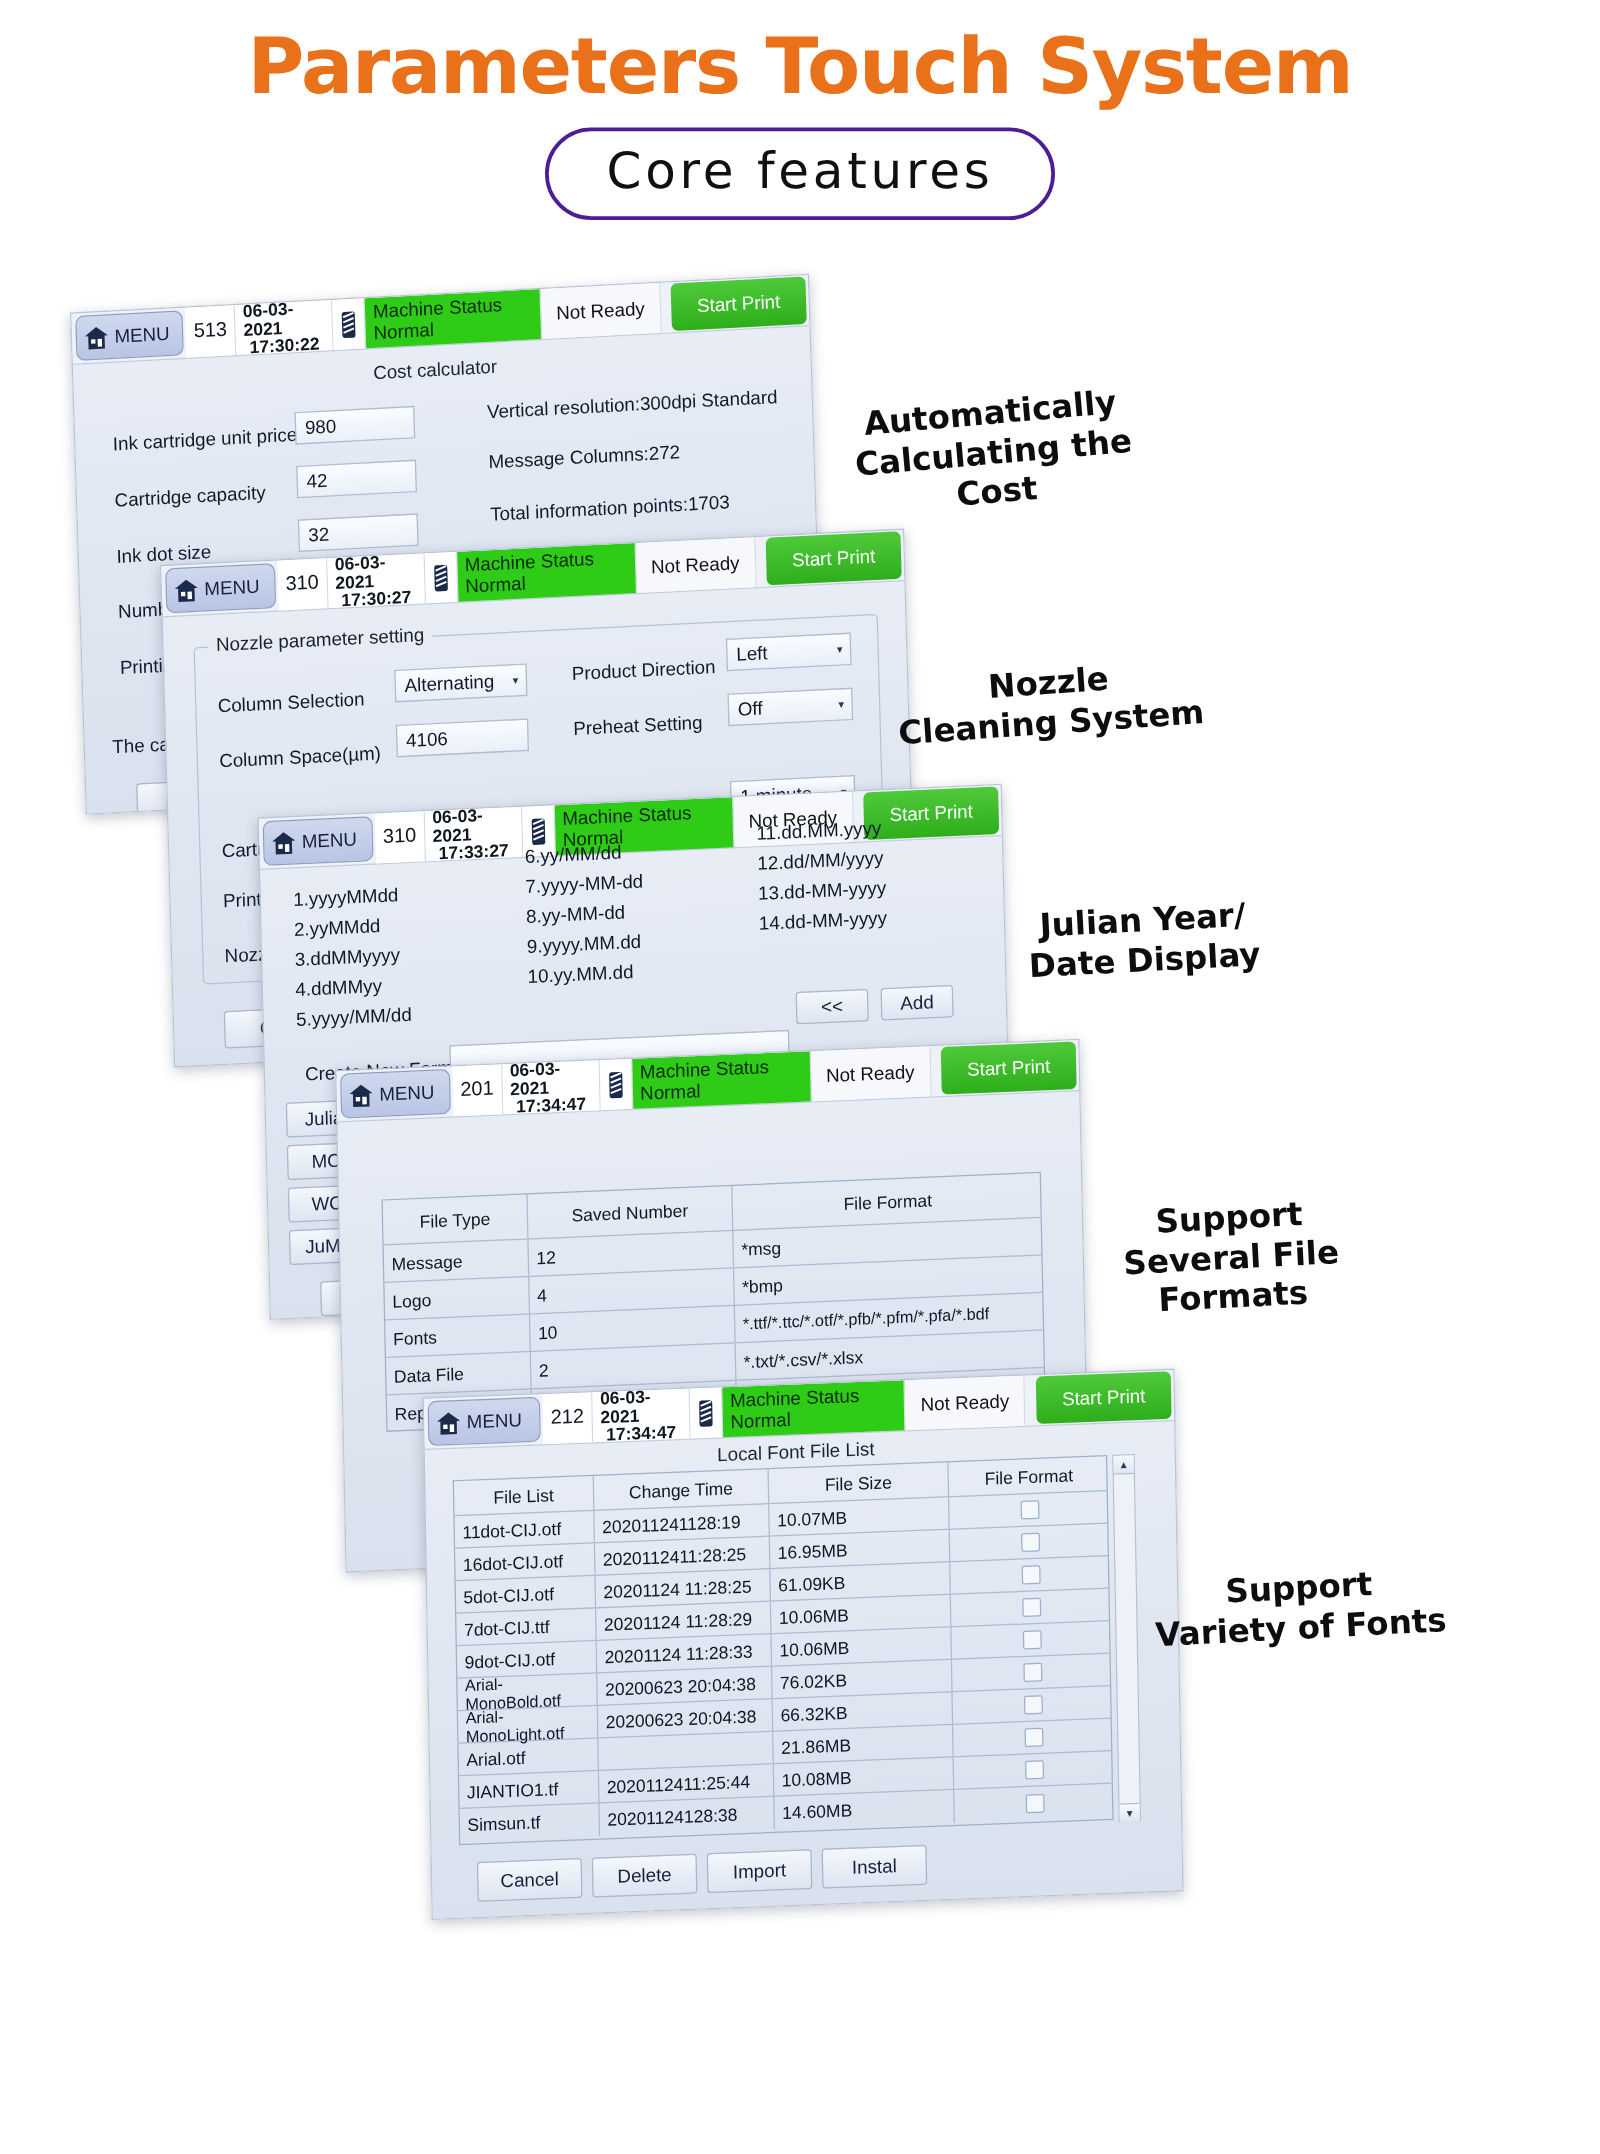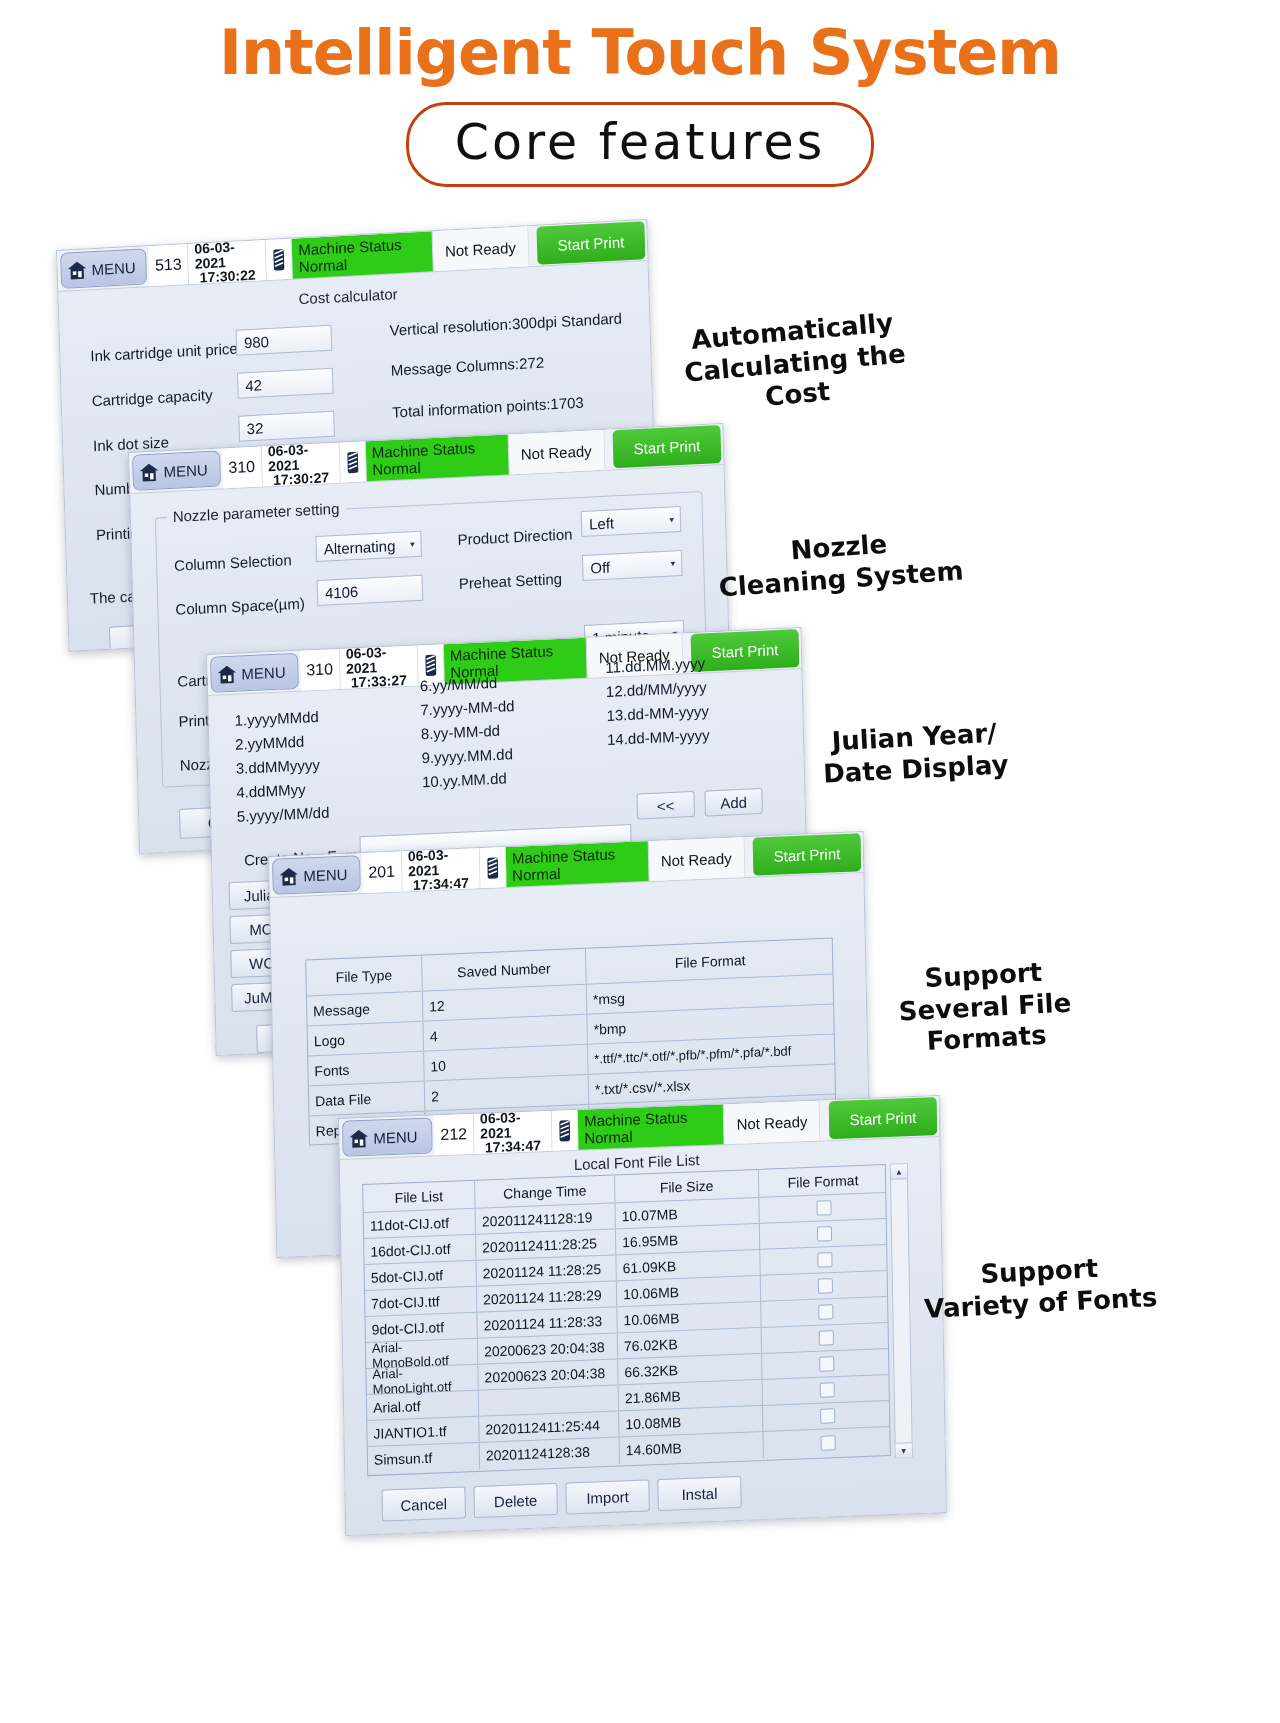--- a/index.html
+++ b/index.html
@@ -8,22 +8,22 @@
     font-family:"Liberation Sans", sans-serif;overflow:hidden;
   }
   
   #hdr{position:absolute;left:0;top:0;width:1280px;text-align:center;}
   #hdr-title{
     font-size:62px;font-weight:bold;color:#E8711A;letter-spacing:-1px;
     margin-top:22px;line-height:1.0;font-family:"DejaVu Sans", sans-serif;
   }
   #hdr-sub-wrap{display:inline-block;margin-top:18px;}
   #hdr-sub{
-    display:inline-block;border:3px solid #c2410c;border-radius:40px;
-    padding:9px 46px 13px 46px;font-size:49px;letter-spacing:3px;color:#101010;
+    display:inline-block;border:3px solid #4c1d95;border-radius:40px;
+    padding:9px 46px 13px 46px;font-size:40px;letter-spacing:3px;color:#101010;
     font-family:"DejaVu Sans", sans-serif;
   }
 
   
   .panel{
     position:absolute;
     background:linear-gradient(180deg,#e9eef6 0%,#dfe6f1 55%,#d9e1ee 100%);
     border:1px solid #b9c4d6;
     box-shadow:0 3px 10px rgba(60,70,95,.30);
     transform-origin:0 0;
@@ -102,21 +102,21 @@
   
   .anno{
     position:absolute;text-align:center;color:#0d0d0d;font-weight:bold;
     font-size:26px;line-height:1.22;font-family:"DejaVu Sans", sans-serif;
   }
 </style>
 </head>
 <body>
 
 <div id="hdr">
-  <div id="hdr-title">Intelligent Touch System</div>
+  <div id="hdr-title">Parameters Touch System</div>
   <div id="hdr-sub-wrap">
     <div id="hdr-sub">Core features</div>
   </div>
 </div>
 
 <div class="panel" style="left:56px;top:250px;width:590px;height:400px;transform:rotate(-3.0deg) skewX(-1.2deg);">
   <div class="inner">
     <div class="statusbar">
       <div class="menu-btn">
         <span class="home-icon">

